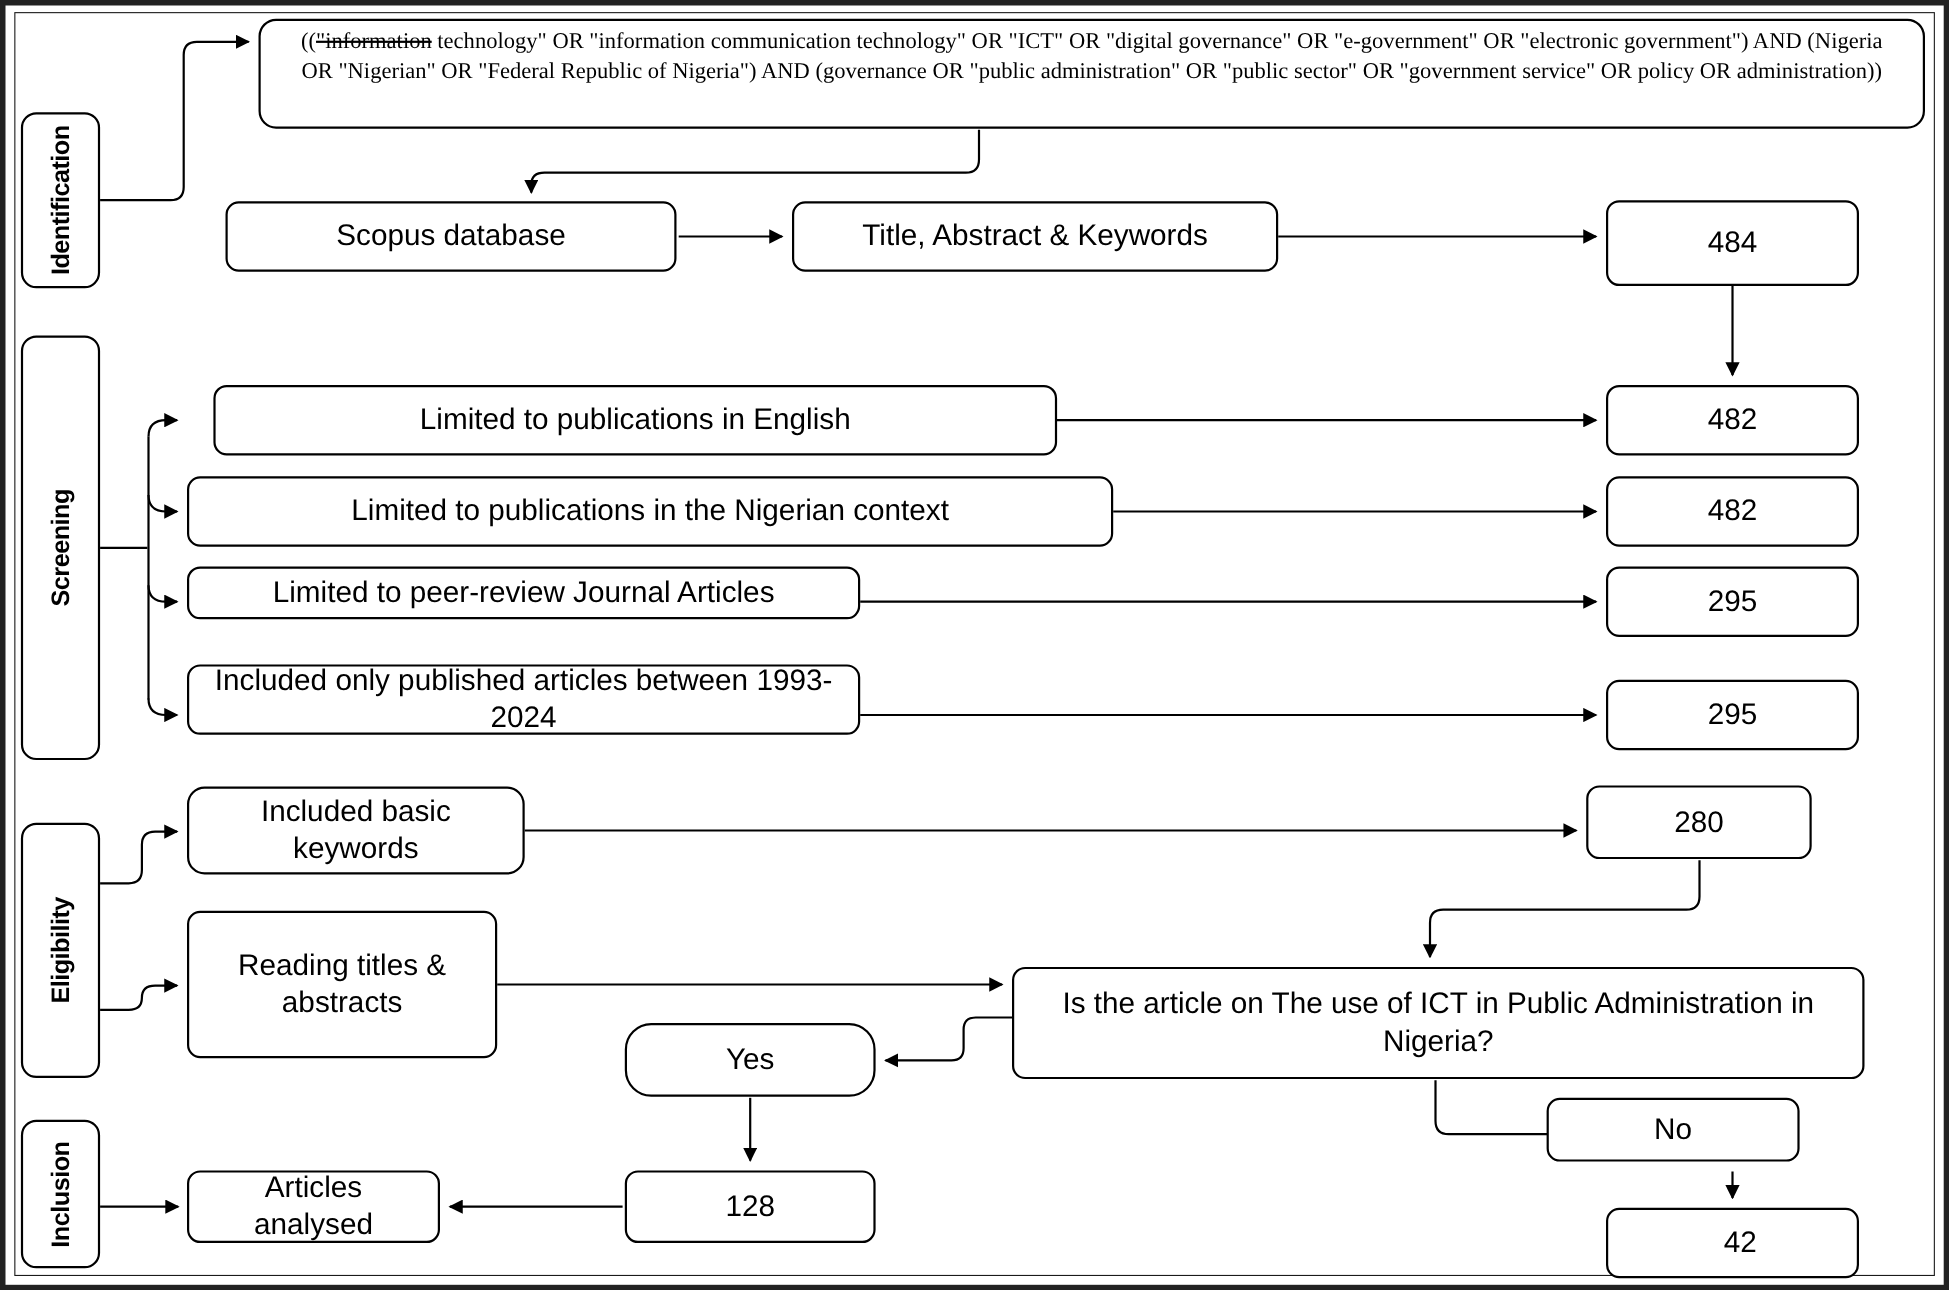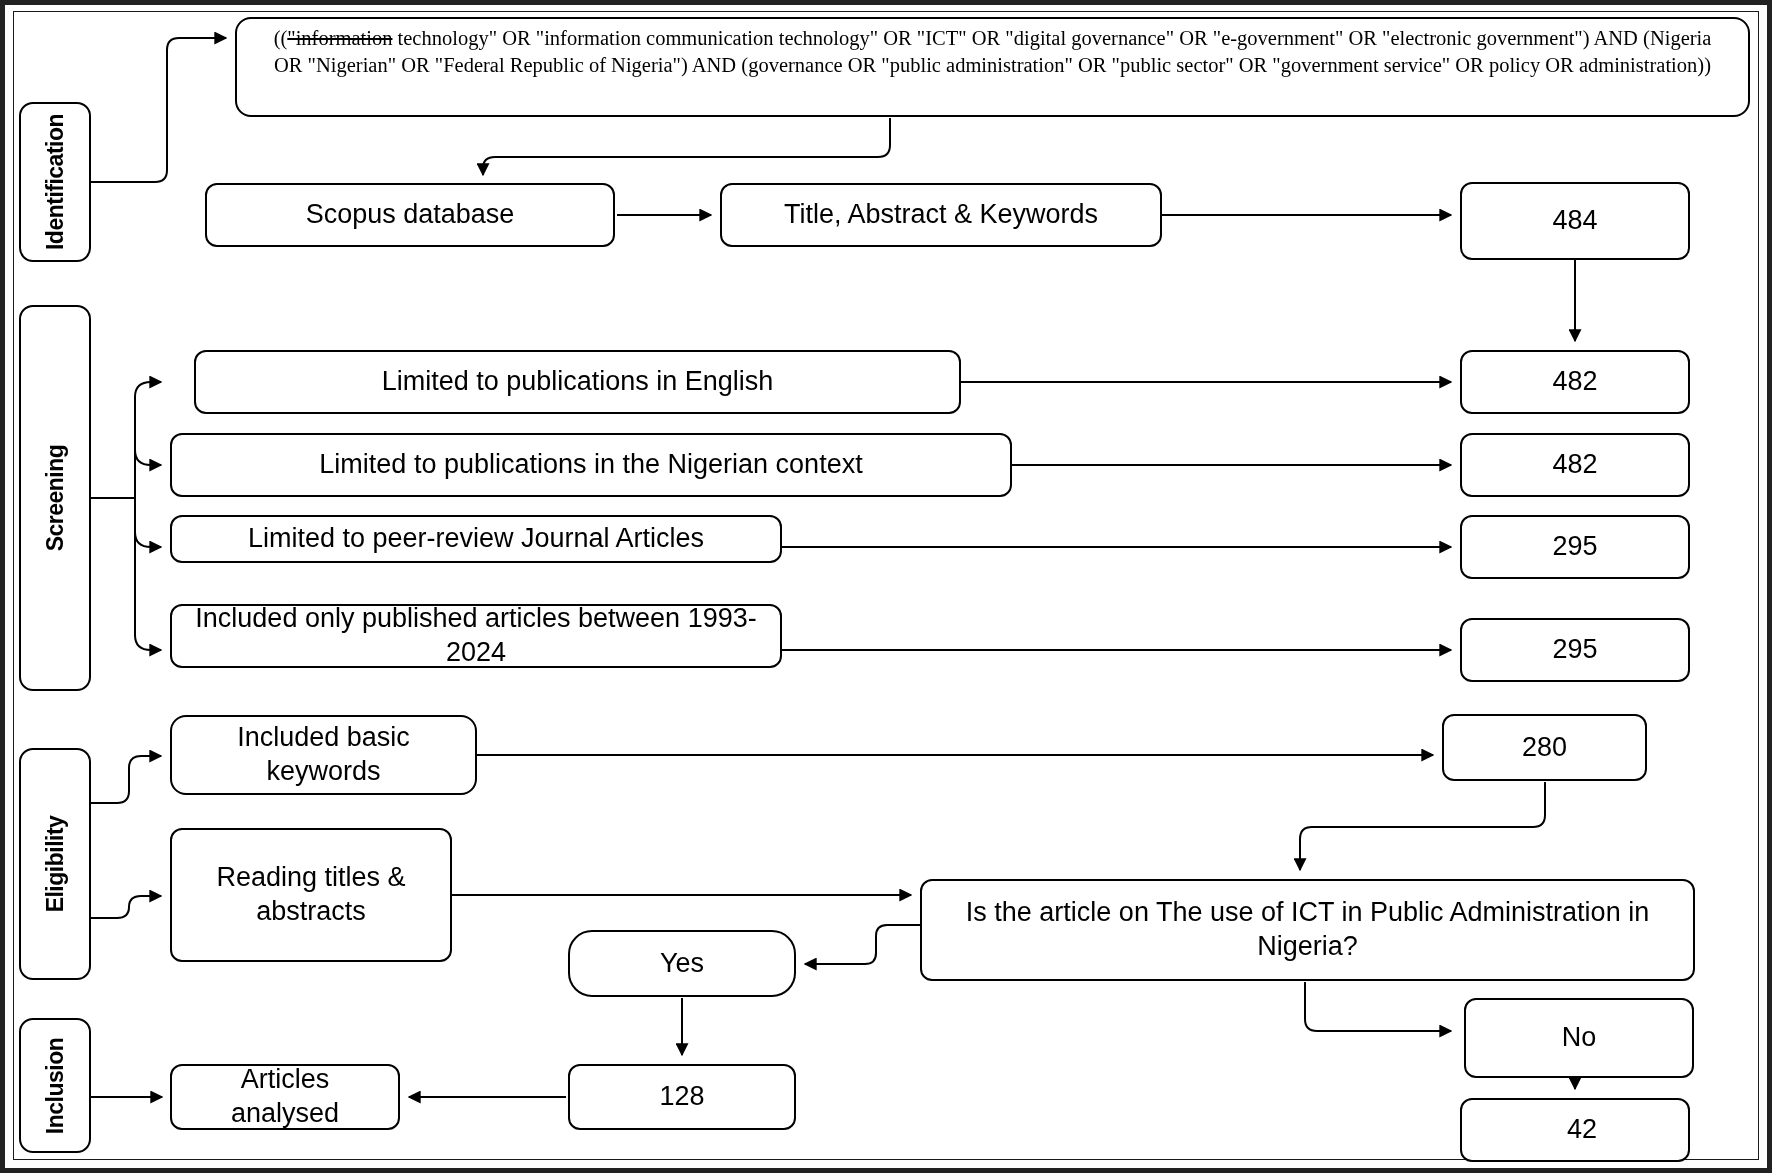--- a/index.html
+++ b/index.html
@@ -123,18 +123,18 @@
   <div class="node" style="left:1455px;top:345px;width:230px;height:64px;">482</div>
   <div class="node" style="left:1455px;top:428px;width:230px;height:64px;">482</div>
   <div class="node" style="left:1455px;top:510px;width:230px;height:64px;">295</div>
   <div class="node" style="left:1455px;top:613px;width:230px;height:64px;">295</div>
 
   <div class="node" style="left:165px;top:710px;width:307px;height:80px;border-radius:16px;">Included basic keywords</div>
   <div class="node" style="left:1437px;top:709px;width:205px;height:67px;">280</div>
   <div class="node" style="left:165px;top:823px;width:282px;height:134px;padding-left:12px;">Reading titles &amp; abstracts</div>
   <div class="node" style="left:915px;top:874px;width:775px;height:102px;">Is the article on The use of ICT in Public Administration in Nigeria?</div>
   <div class="node" style="left:563px;top:925px;width:228px;height:67px;border-radius:24px;">Yes</div>
-  <div class="node" style="left:1459px;top:993px;width:230px;height:80px;">No</div>
+  <div class="node" style="left:1401px;top:993px;width:230px;height:58px;">No</div>
 
   <div class="node" style="left:563px;top:1059px;width:228px;height:66px;">128</div>
   <div class="node" style="left:165px;top:1059px;width:230px;height:66px;">Articles analysed</div>
   <div class="node" style="left:1455px;top:1093px;width:230px;height:64px;padding-left:26px;">42</div>
 </div>
 
 </body></html>

